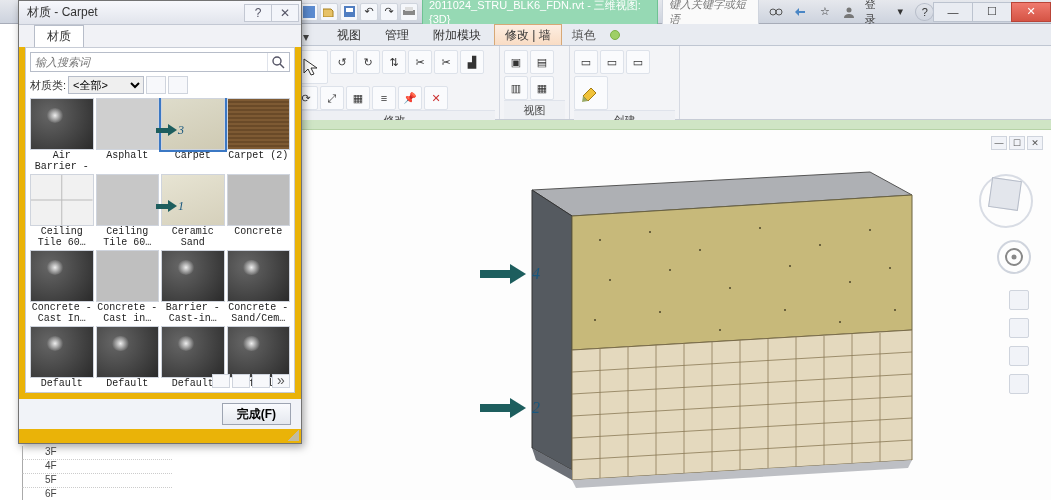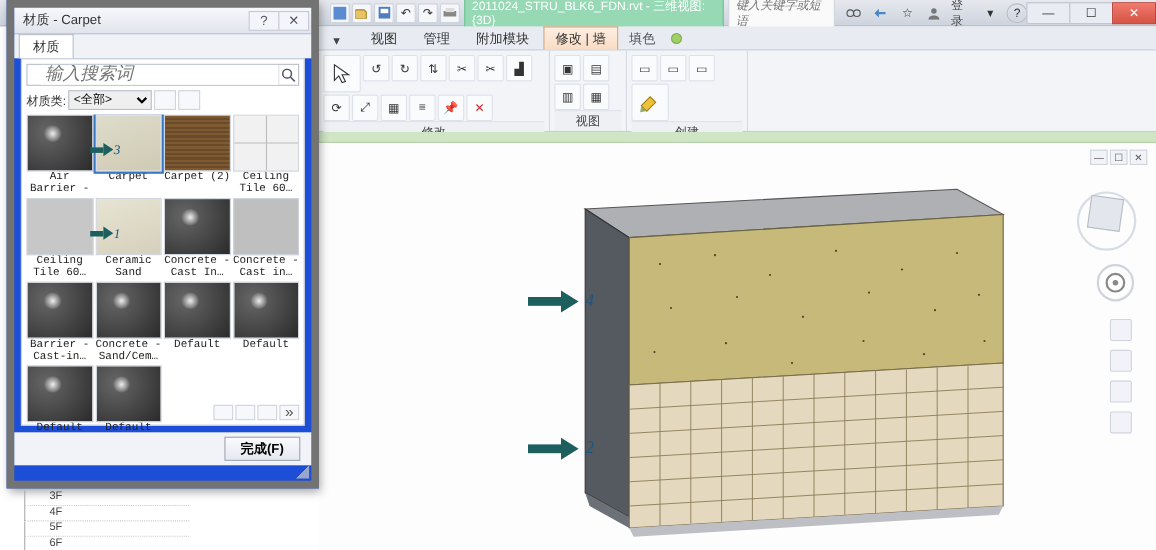--- a/index.html
+++ b/index.html
@@ -45,29 +45,29 @@
   .wall { position: absolute; left: 220px; top: 40px; width: 410px; height: 320px; }
   .watermark { position: absolute; right: 6px; bottom: 2px; text-align: right; }
   .watermark .cn { color: #2d6ec4; font-size: 14px; font-weight: bold; }
   .watermark .url { color: #d23c3c; font-size: 12px; }
   
   .arrow { position: absolute; width: 60px; height: 20px; display: flex; align-items: center; }
   .arrow .shaft { width: 38px; height: 8px; background: #1d5e5e; }
   .arrow .head { width: 0; height: 0; border-left: 16px solid #1d5e5e; border-top: 10px solid transparent; border-bottom: 10px solid transparent; }
   .arrow .num { margin-left: 6px; font-style: italic; color: #18577e; font-size: 16px; font-family: Georgia, serif; }
   
-  .dlg { position: absolute; left: 6px; top: 0; width: 284px; height: 444px; background: #1d4ed8; border: 7px solid #737373; box-shadow: 2px 3px 8px rgba(0,0,0,.35); }
+  .dlg { position: absolute; left: 18px; top: 0; width: 284px; height: 444px; background: #eab308; border: 1px solid #737373; box-shadow: 2px 3px 8px rgba(0,0,0,.35); }
   .dlg-title { height: 24px; background: linear-gradient(#f7f8fc,#e1e4ec); border-bottom: 1px solid #c3c8d3; display: flex; align-items: center; padding: 0 2px 0 8px; font-size: 12px; }
   .dlg-title .wc { margin-left: auto; display: flex; }
   .dlg-title .wc div { width: 28px; height: 18px; border: 1px solid #c3c8d3; margin-left: -1px; background: #f3f5fa; display: flex; align-items: center; justify-content: center; font-size: 12px; color: #556; }
-  .dlg-tab { height: 22px; display: flex; align-items: center; padding-left: 4px; background: #f1f2f6; }
+  .dlg-tab { height: 22px; display: flex; align-items: center; padding-left: 15px; background: #f1f2f6; }
   .dlg-tab .t { background: #fff; border: 1px solid #b7bdc9; border-bottom: none; padding: 2px 12px; font-size: 12px; }
   .dlg-body { border: 1px solid #c7ccd6; margin: 0 6px 6px; background: #fff; height: calc(100% - 96px); padding: 4px 4px 2px; position: relative; }
   .search { display: flex; border: 1px solid #b7bdc9; height: 20px; }
-  .search input { flex: 1; border: none; outline: none; font-size: 16px; padding: 0 4px; color: #888; font-style: italic; margin-left: 12px; }
+  .search input { flex: 1; border: none; outline: none; font-size: 11px; padding: 0 4px; color: #888; font-style: italic; }
   .search .mag { width: 22px; display: flex; align-items: center; justify-content: center; color: #556; border-left: 1px solid #dfe3eb; }
   .filter-row { display: flex; align-items: center; margin: 4px 0; font-size: 11px; gap: 2px; }
   .filter-row select { font-size: 11px; height: 18px; border: 1px solid #b7bdc9; width: 76px; }
   .filter-row .iconbtn { width: 20px; height: 18px; border: 1px solid #cfd4dd; background: #f7f8fb; }
   .grid { display: grid; grid-template-columns: repeat(4, 1fr); gap: 2px; height: 294px; overflow: hidden; }
   .cell { display: flex; flex-direction: column; }
   .thumb { width: 100%; height: 52px; border: 1px solid #cfd4dd; background: #777; position: relative; }
   .cell.sel .thumb { outline: 2px solid #3b78c4; }
   .lbl { font-size: 10px; text-align: center; line-height: 11px; height: 22px; overflow: hidden; color: #222; font-family: "Courier New", monospace; }
   .toolbar-bottom { position: absolute; left: 4px; right: 4px; bottom: 2px; height: 16px; display: flex; justify-content: flex-end; gap: 2px; }
@@ -327,20 +327,24 @@
       <div class="iconbtn"></div>
       <div class="iconbtn"></div>
     </div>
     <div class="grid" id="material-grid">
         <div class="cell">
           <div class="thumb" style="background: radial-gradient(circle at 30% 30%, rgb(102, 102, 102), rgb(42, 42, 42));">
             <div style="position: absolute; left: 24%; top: 18%; width: 30%; height: 30%; border-radius: 50%; background: radial-gradient(circle, rgb(238, 238, 238), transparent 70%);"></div>
           </div>
           <div class="lbl">Air Barrier - Air In…</div>
         </div>
+        <div class="cell">
+          <div class="thumb" style="background: rgb(207, 207, 207);"></div>
+          <div class="lbl">Asphalt</div>
+        </div>
         <div class="cell sel">
           <div class="thumb" style="background: linear-gradient(160deg, rgb(222, 220, 203), rgb(207, 202, 179));">
             <div class="mini-arrow" style="left: -6px; top: 50%;">
               <div class="ms"></div>
               <div class="mh"></div>
               <span class="mn">3</span>
             </div>
           </div>
           <div class="lbl">Carpet</div>
         </div>
@@ -365,20 +369,24 @@
           <div class="thumb" style="background: linear-gradient(160deg, rgb(231, 228, 211), rgb(213, 208, 187));">
             <div class="mini-arrow" style="left: -6px; top: 50%;">
               <div class="ms"></div>
               <div class="mh"></div>
               <span class="mn">1</span>
             </div>
           </div>
           <div class="lbl">Ceramic Sand</div>
         </div>
         <div class="cell">
+          <div class="thumb" style="background: rgb(189, 189, 189);"></div>
+          <div class="lbl">Concrete</div>
+        </div>
+        <div class="cell">
           <div class="thumb" style="background: radial-gradient(circle at 30% 30%, rgb(102, 102, 102), rgb(42, 42, 42));">
             <div style="position: absolute; left: 24%; top: 18%; width: 30%; height: 30%; border-radius: 50%; background: radial-gradient(circle, rgb(238, 238, 238), transparent 70%);"></div>
           </div>
           <div class="lbl">Concrete - Cast In…</div>
         </div>
         <div class="cell">
           <div class="thumb" style="background: rgb(191, 191, 191);"></div>
           <div class="lbl">Concrete - Cast in…</div>
         </div>
         <div class="cell">

